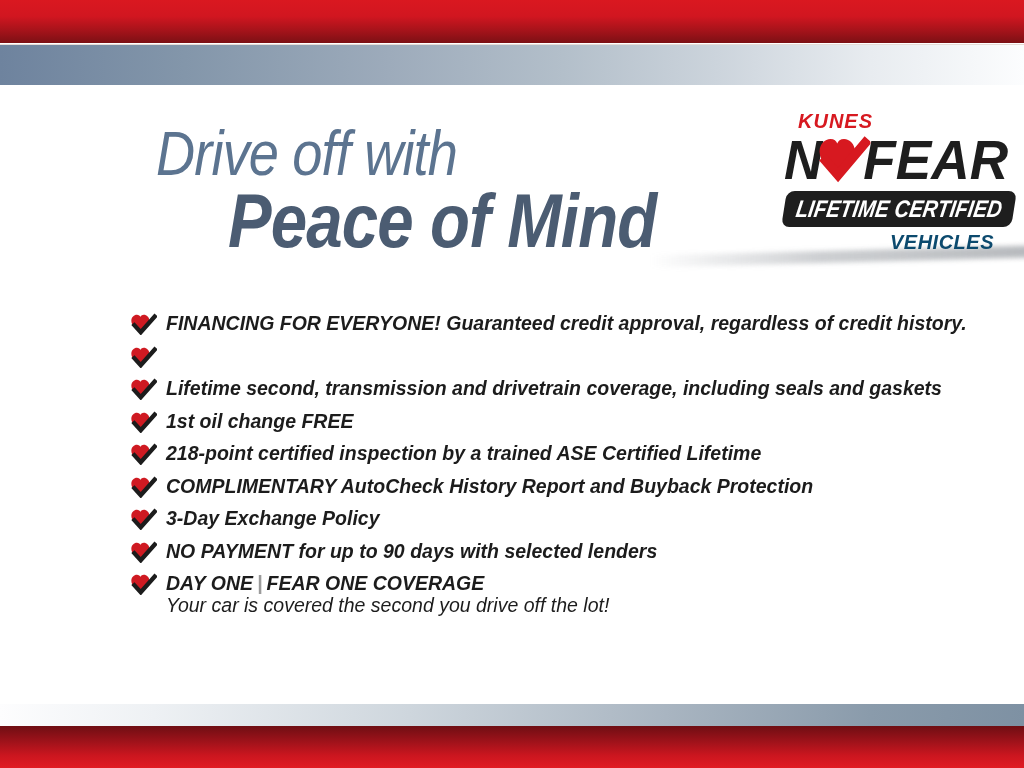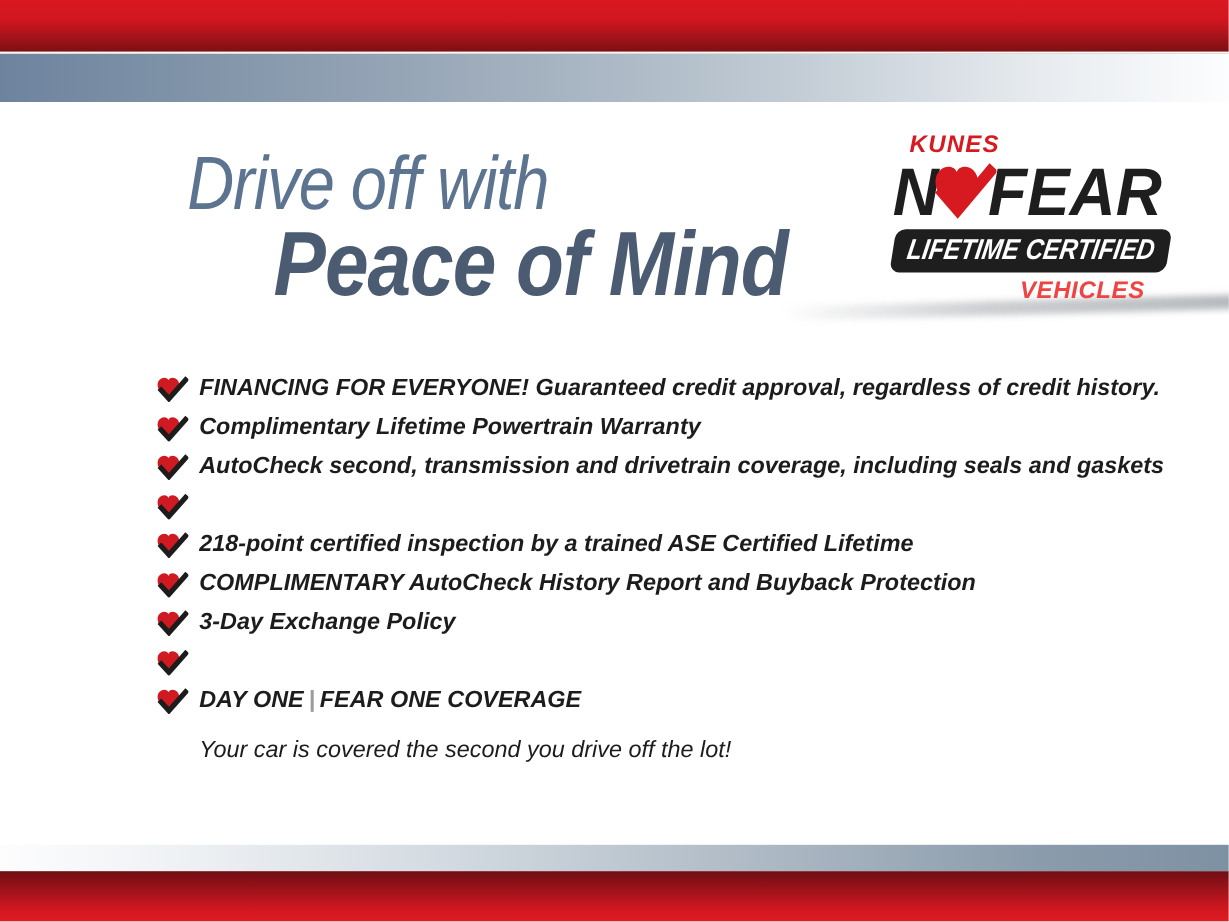--- a/index.html
+++ b/index.html
@@ -41,55 +41,55 @@
     color:#5c7490;letter-spacing:-1px;white-space:nowrap;
     transform:scaleX(0.86);transform-origin:left center;
   }
   .title-line2{
     font-style:italic;font-weight:700;font-size:76px;line-height:78px;
     color:#4b5c72;letter-spacing:-1px;white-space:nowrap;
     margin-left:72px;margin-top:-4px;
     transform:scaleX(0.86);transform-origin:left center;
   }
   
-  .logo{position:absolute;left:744px;top:110px;width:236px;}
+  .logo{position:absolute;left:784px;top:110px;width:236px;}
   .logo-kunes{
     margin-left:14px;font-style:italic;font-weight:700;font-size:20px;
     color:#d71920;letter-spacing:1px;white-space:nowrap;
   }
   .logo-nofear{
     display:flex;align-items:center;margin-top:-2px;white-space:nowrap;
     font-style:italic;font-weight:700;font-size:56px;color:#1e1e1e;
     transform:scaleX(0.95);transform-origin:left center;line-height:58px;
   }
   .logo-nofear .heart{width:56px;height:50px;margin:0 -7px 4px -5px;}
   .logo-bar{
     width:230px;height:36px;margin-top:2px;background:#1e1e1e;border-radius:8px;
     transform:skewX(-9deg);display:flex;align-items:center;justify-content:center;
   }
   .logo-bar-label{
     color:#ffffff;font-style:italic;font-weight:700;font-size:24px;
     white-space:nowrap;transform:scaleX(0.85);
   }
   .logo-vehicles{
     text-align:right;margin-right:26px;margin-top:4px;
-    font-style:italic;font-weight:700;font-size:20px;color:#ef4444;letter-spacing:0.5px;
+    font-style:italic;font-weight:700;font-size:20px;color:#0c4a6e;letter-spacing:0.5px;
   }
   
   .benefits{position:absolute;left:130px;top:313px;width:810px;}
   .benefit-row{
     display:flex;align-items:flex-start;margin-bottom:10.5px;
     font-style:italic;font-size:19.5px;line-height:21.5px;color:#1c1c1c;
   }
   .benefit-row .hc-icon{flex:0 0 auto;width:27px;height:22px;margin-right:9px;margin-top:0px;}
   .benefit-text{white-space:nowrap;}
   .seg-bold{font-weight:700;text-align:right;}
   .seg-normal{font-weight:700;}
   .seg-pipe{font-weight:700;color:#9b9b9b;padding:0 4px;}
-  .subline{font-weight:400;margin-top:20px;white-space:nowrap;}
+  .subline{font-weight:400;margin-top:0;white-space:nowrap;}
 </style>
 </head>
 <body>
 
 <div class="band-top-red"></div>
 <div class="band-top-steel"></div>
 <div class="swoosh"></div>
 <div class="band-bottom-steel"></div>
 <div class="band-bottom-red"></div>
 
@@ -121,36 +121,36 @@
       <polyline points="3.5,13.5 13.5,24.5 33,2.5" fill="none" stroke="#1c1c1c" stroke-width="5.5" stroke-linecap="butt" stroke-linejoin="miter"></polyline>
     </svg>
     <div class="benefit-text"><span class="seg-bold">FINANCING FOR EVERYONE!</span><span class="seg-normal"> Guaranteed credit approval, regardless of credit history.</span></div>
   </div>
 
   <div class="benefit-row">
     <svg class="hc-icon" viewBox="0 0 34 28" aria-hidden="true">
       <path d="M13 26 C 8 21, 1.5 16.5, 1.5 10 C 1.5 5.2, 5 2.2, 8.6 2.2 C 11 2.2, 12.4 3.4, 13 5 C 13.6 3.4, 15 2.2, 17.4 2.2 C 21 2.2, 24.5 5.2, 24.5 10 C 24.5 16.5, 18 21, 13 26 Z" fill="#cf1a22"></path>
       <polyline points="3.5,13.5 13.5,24.5 33,2.5" fill="none" stroke="#1c1c1c" stroke-width="5.5" stroke-linecap="butt" stroke-linejoin="miter"></polyline>
     </svg>
-    <div class="benefit-text"><span class="seg-bold">Complimentary Lifetime Powertrain Warranty</span></div>
   </div>
 
   <div class="benefit-row">
     <svg class="hc-icon" viewBox="0 0 34 28" aria-hidden="true">
       <path d="M13 26 C 8 21, 1.5 16.5, 1.5 10 C 1.5 5.2, 5 2.2, 8.6 2.2 C 11 2.2, 12.4 3.4, 13 5 C 13.6 3.4, 15 2.2, 17.4 2.2 C 21 2.2, 24.5 5.2, 24.5 10 C 24.5 16.5, 18 21, 13 26 Z" fill="#cf1a22"></path>
       <polyline points="3.5,13.5 13.5,24.5 33,2.5" fill="none" stroke="#1c1c1c" stroke-width="5.5" stroke-linecap="butt" stroke-linejoin="miter"></polyline>
     </svg>
-    <div class="benefit-text"><span class="seg-bold">AutoCheck</span><span class="seg-normal"> second, transmission and drivetrain coverage, including seals and gaskets</span></div>
+    <div class="benefit-text"><span class="seg-bold">Lifetime</span><span class="seg-normal"> second, transmission and drivetrain coverage, including seals and gaskets</span></div>
   </div>
 
   <div class="benefit-row">
     <svg class="hc-icon" viewBox="0 0 34 28" aria-hidden="true">
       <path d="M13 26 C 8 21, 1.5 16.5, 1.5 10 C 1.5 5.2, 5 2.2, 8.6 2.2 C 11 2.2, 12.4 3.4, 13 5 C 13.6 3.4, 15 2.2, 17.4 2.2 C 21 2.2, 24.5 5.2, 24.5 10 C 24.5 16.5, 18 21, 13 26 Z" fill="#cf1a22"></path>
       <polyline points="3.5,13.5 13.5,24.5 33,2.5" fill="none" stroke="#1c1c1c" stroke-width="5.5" stroke-linecap="butt" stroke-linejoin="miter"></polyline>
     </svg>
+    <div class="benefit-text"><span class="seg-bold">1st oil change FREE</span></div>
   </div>
 
   <div class="benefit-row">
     <svg class="hc-icon" viewBox="0 0 34 28" aria-hidden="true">
       <path d="M13 26 C 8 21, 1.5 16.5, 1.5 10 C 1.5 5.2, 5 2.2, 8.6 2.2 C 11 2.2, 12.4 3.4, 13 5 C 13.6 3.4, 15 2.2, 17.4 2.2 C 21 2.2, 24.5 5.2, 24.5 10 C 24.5 16.5, 18 21, 13 26 Z" fill="#cf1a22"></path>
       <polyline points="3.5,13.5 13.5,24.5 33,2.5" fill="none" stroke="#1c1c1c" stroke-width="5.5" stroke-linecap="butt" stroke-linejoin="miter"></polyline>
     </svg>
     <div class="benefit-text"><span class="seg-bold">218-point certified inspection</span><span class="seg-normal"> by a trained ASE Certified Lifetime</span></div>
   </div>
 
@@ -168,20 +168,21 @@
       <polyline points="3.5,13.5 13.5,24.5 33,2.5" fill="none" stroke="#1c1c1c" stroke-width="5.5" stroke-linecap="butt" stroke-linejoin="miter"></polyline>
     </svg>
     <div class="benefit-text"><span class="seg-bold">3-Day Exchange Policy</span></div>
   </div>
 
   <div class="benefit-row">
     <svg class="hc-icon" viewBox="0 0 34 28" aria-hidden="true">
       <path d="M13 26 C 8 21, 1.5 16.5, 1.5 10 C 1.5 5.2, 5 2.2, 8.6 2.2 C 11 2.2, 12.4 3.4, 13 5 C 13.6 3.4, 15 2.2, 17.4 2.2 C 21 2.2, 24.5 5.2, 24.5 10 C 24.5 16.5, 18 21, 13 26 Z" fill="#cf1a22"></path>
       <polyline points="3.5,13.5 13.5,24.5 33,2.5" fill="none" stroke="#1c1c1c" stroke-width="5.5" stroke-linecap="butt" stroke-linejoin="miter"></polyline>
     </svg>
+    <div class="benefit-text"><span class="seg-bold">NO PAYMENT</span><span class="seg-normal"> for up to 90 days with selected lenders</span></div>
   </div>
 
   <div class="benefit-row">
     <svg class="hc-icon" viewBox="0 0 34 28" aria-hidden="true">
       <path d="M13 26 C 8 21, 1.5 16.5, 1.5 10 C 1.5 5.2, 5 2.2, 8.6 2.2 C 11 2.2, 12.4 3.4, 13 5 C 13.6 3.4, 15 2.2, 17.4 2.2 C 21 2.2, 24.5 5.2, 24.5 10 C 24.5 16.5, 18 21, 13 26 Z" fill="#cf1a22"></path>
       <polyline points="3.5,13.5 13.5,24.5 33,2.5" fill="none" stroke="#1c1c1c" stroke-width="5.5" stroke-linecap="butt" stroke-linejoin="miter"></polyline>
     </svg>
     <div class="benefit-text"><span class="seg-bold">DAY ONE</span><span class="seg-pipe">|</span><span class="seg-bold">FEAR ONE COVERAGE</span><div class="subline">Your car is covered the second you drive off the lot!</div></div>
   </div>
 </div>

